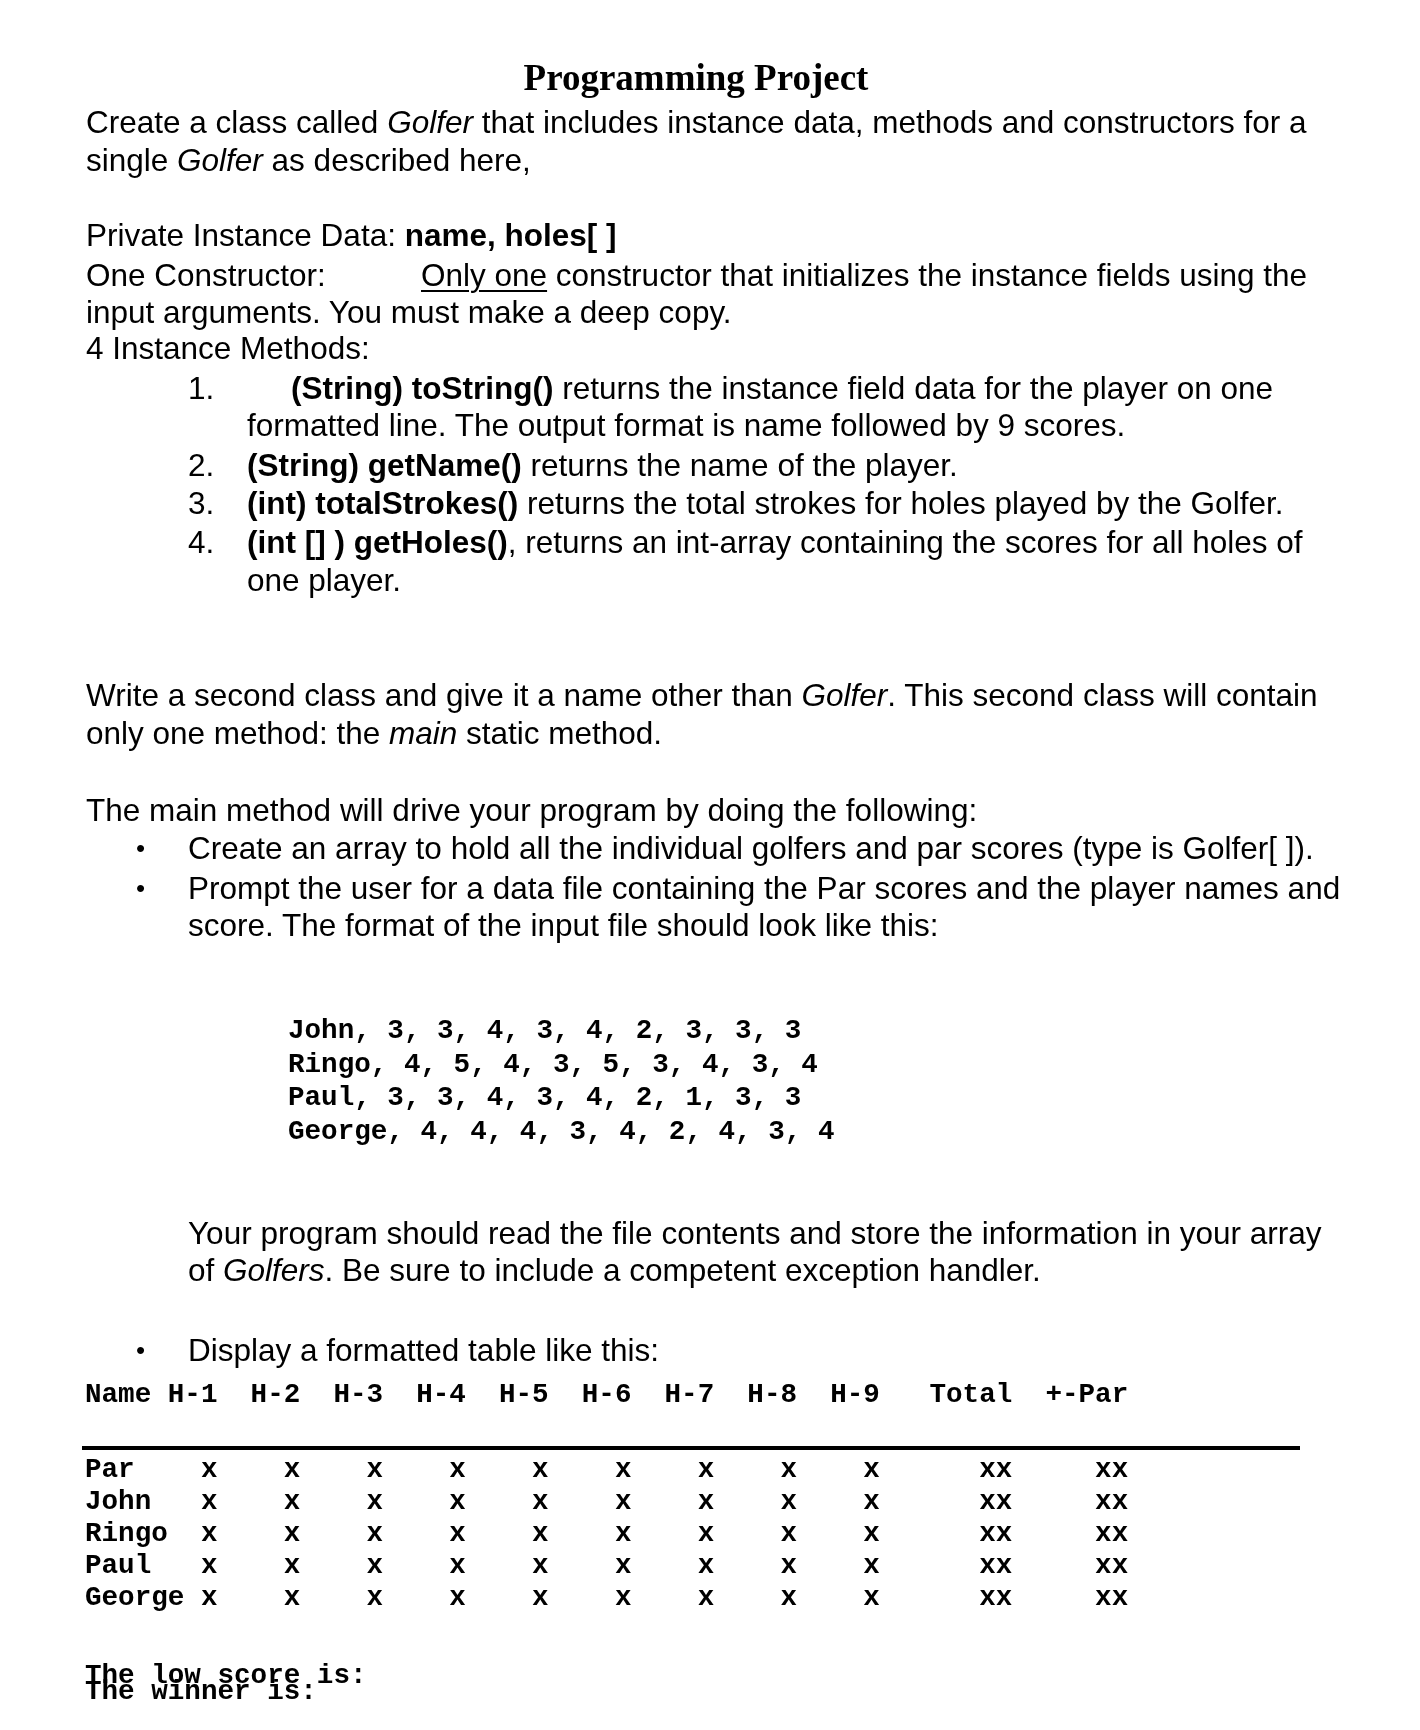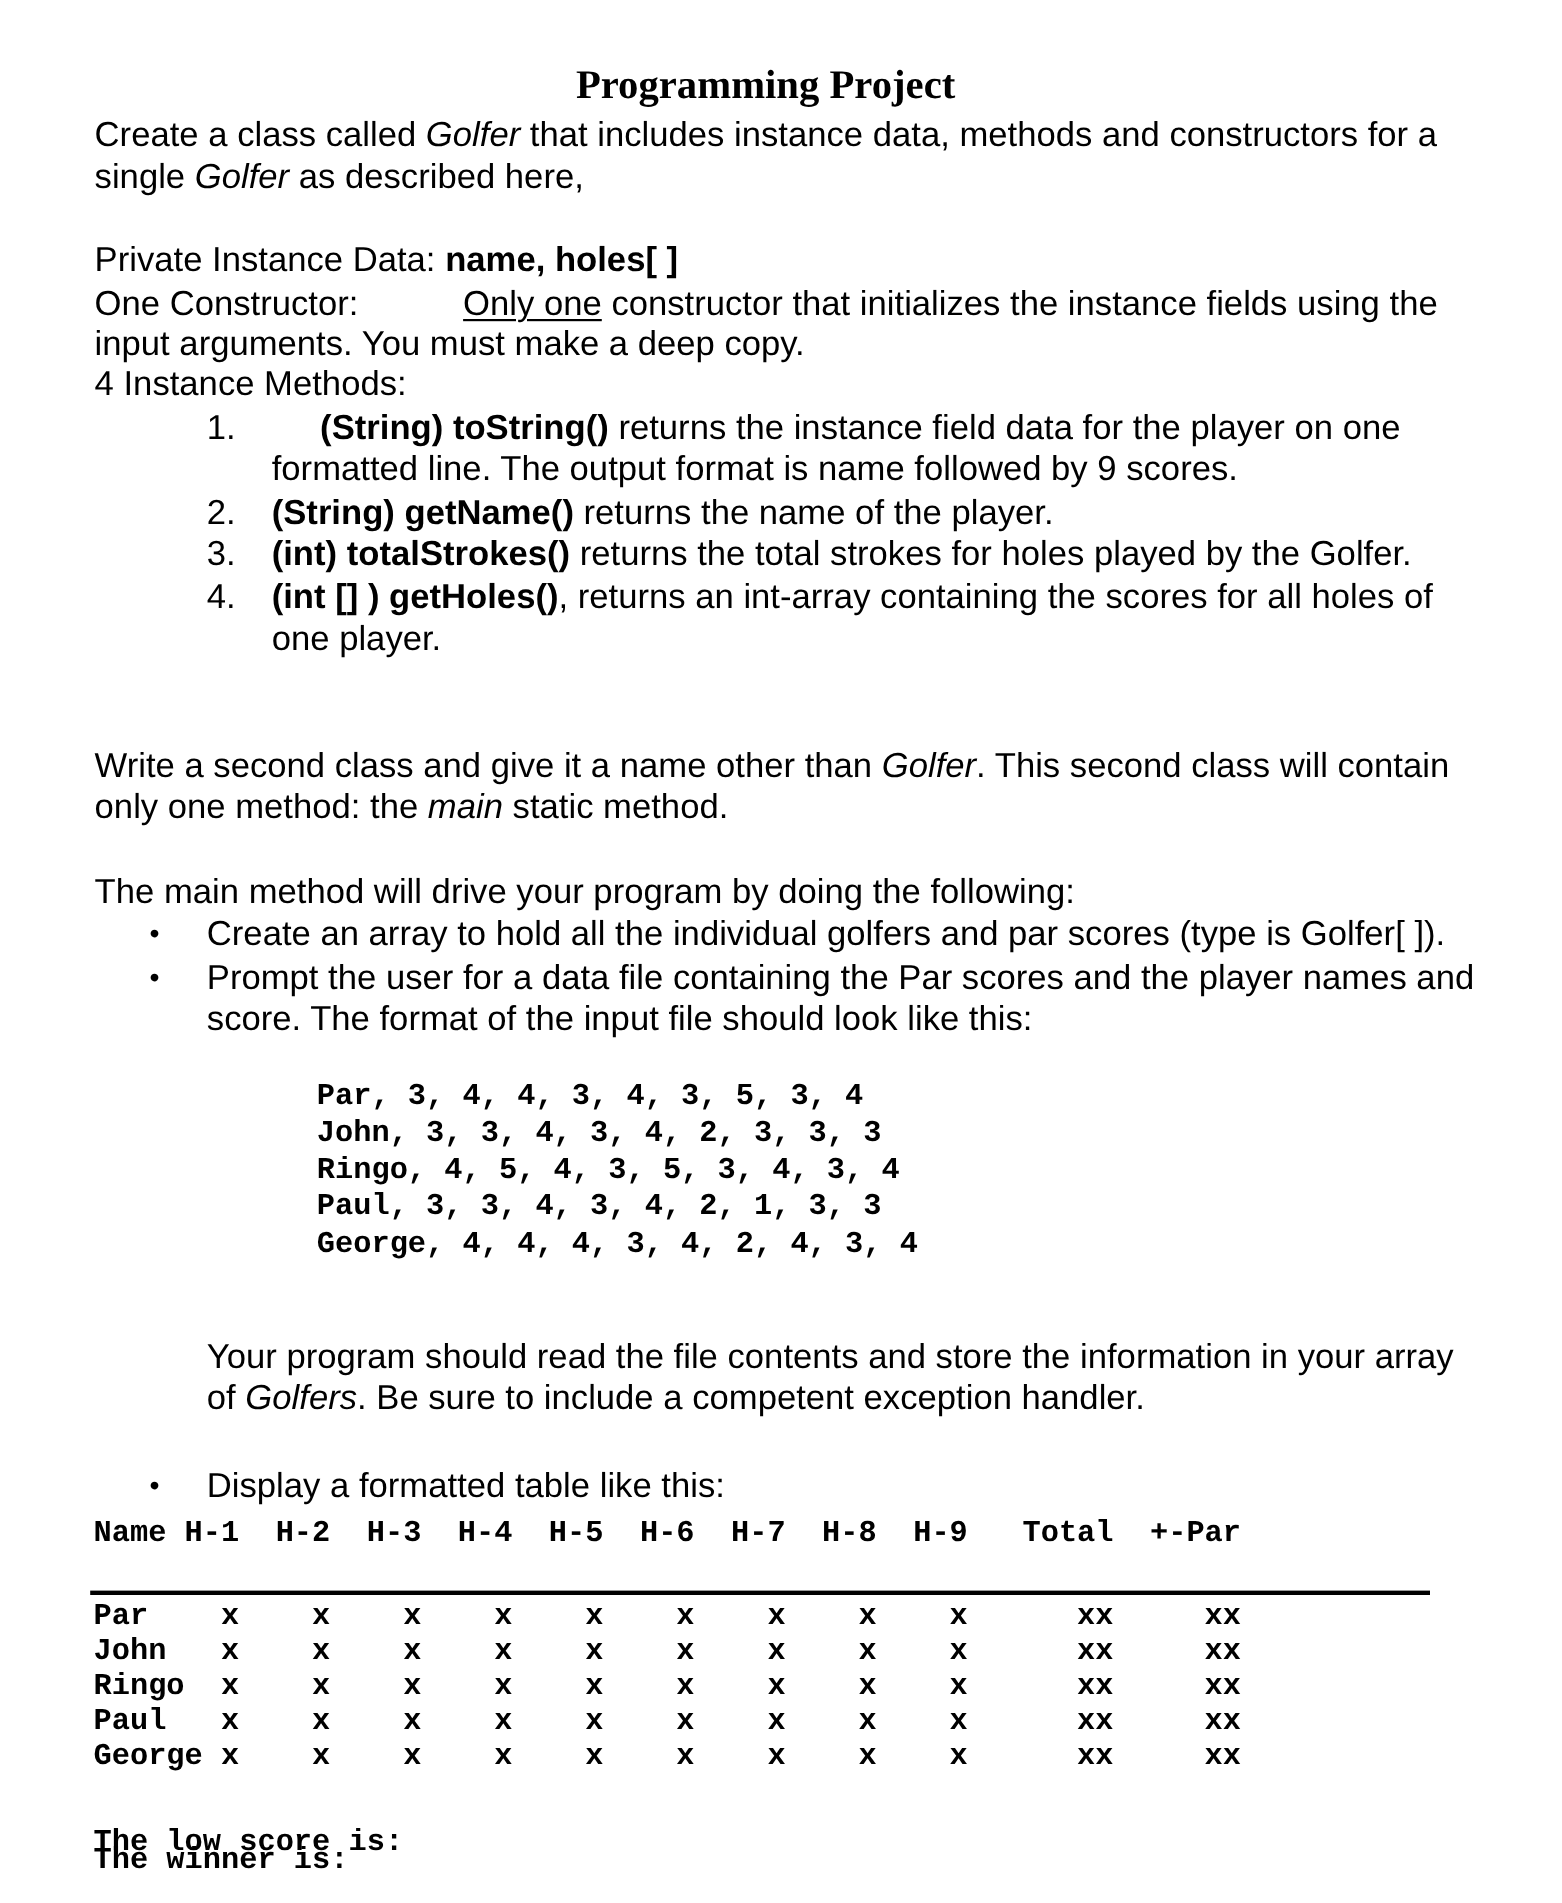--- a/index.html
+++ b/index.html
@@ -67,21 +67,20 @@
 <div class="serif">
   <div class="bullet" style="top:828px;">•</div>
   <div class="btext" style="top:828px;">Create an array to hold all the individual golfers and par scores (type is Golfer[ ]).</div>
 
   <div class="bullet" style="top:868px;">•</div>
   <div class="btext" style="top:868px;">Prompt the user for a data file containing the Par scores and the player names and</div>
   <div class="btext" style="top:905px;">score. The format of the input file should look like this:</div>
 </div>
 
 <div class="mono">
-  <div class="abs" style="left:288px; top:982px;">Par, 3, 4, 4, 3, 4, 3, 5, 3, 4</div>
   <div class="abs" style="left:288px; top:1015px;">John, 3, 3, 4, 3, 4, 2, 3, 3, 3</div>
   <div class="abs" style="left:288px; top:1049px;">Ringo, 4, 5, 4, 3, 5, 3, 4, 3, 4</div>
   <div class="abs" style="left:288px; top:1082px;">Paul, 3, 3, 4, 3, 4, 2, 1, 3, 3</div>
   <div class="abs" style="left:288px; top:1116px;">George, 4, 4, 4, 3, 4, 2, 4, 3, 4</div>
 </div>
 
 <div class="abs serif" style="left:188px; top:1213px;">Your program should read the file contents and store the information in your array</div>
 <div class="abs serif" style="left:188px; top:1250px;">
   <span>of </span><i>Golfers</i><span>. Be sure to include a competent exception handler.</span>
 </div>

